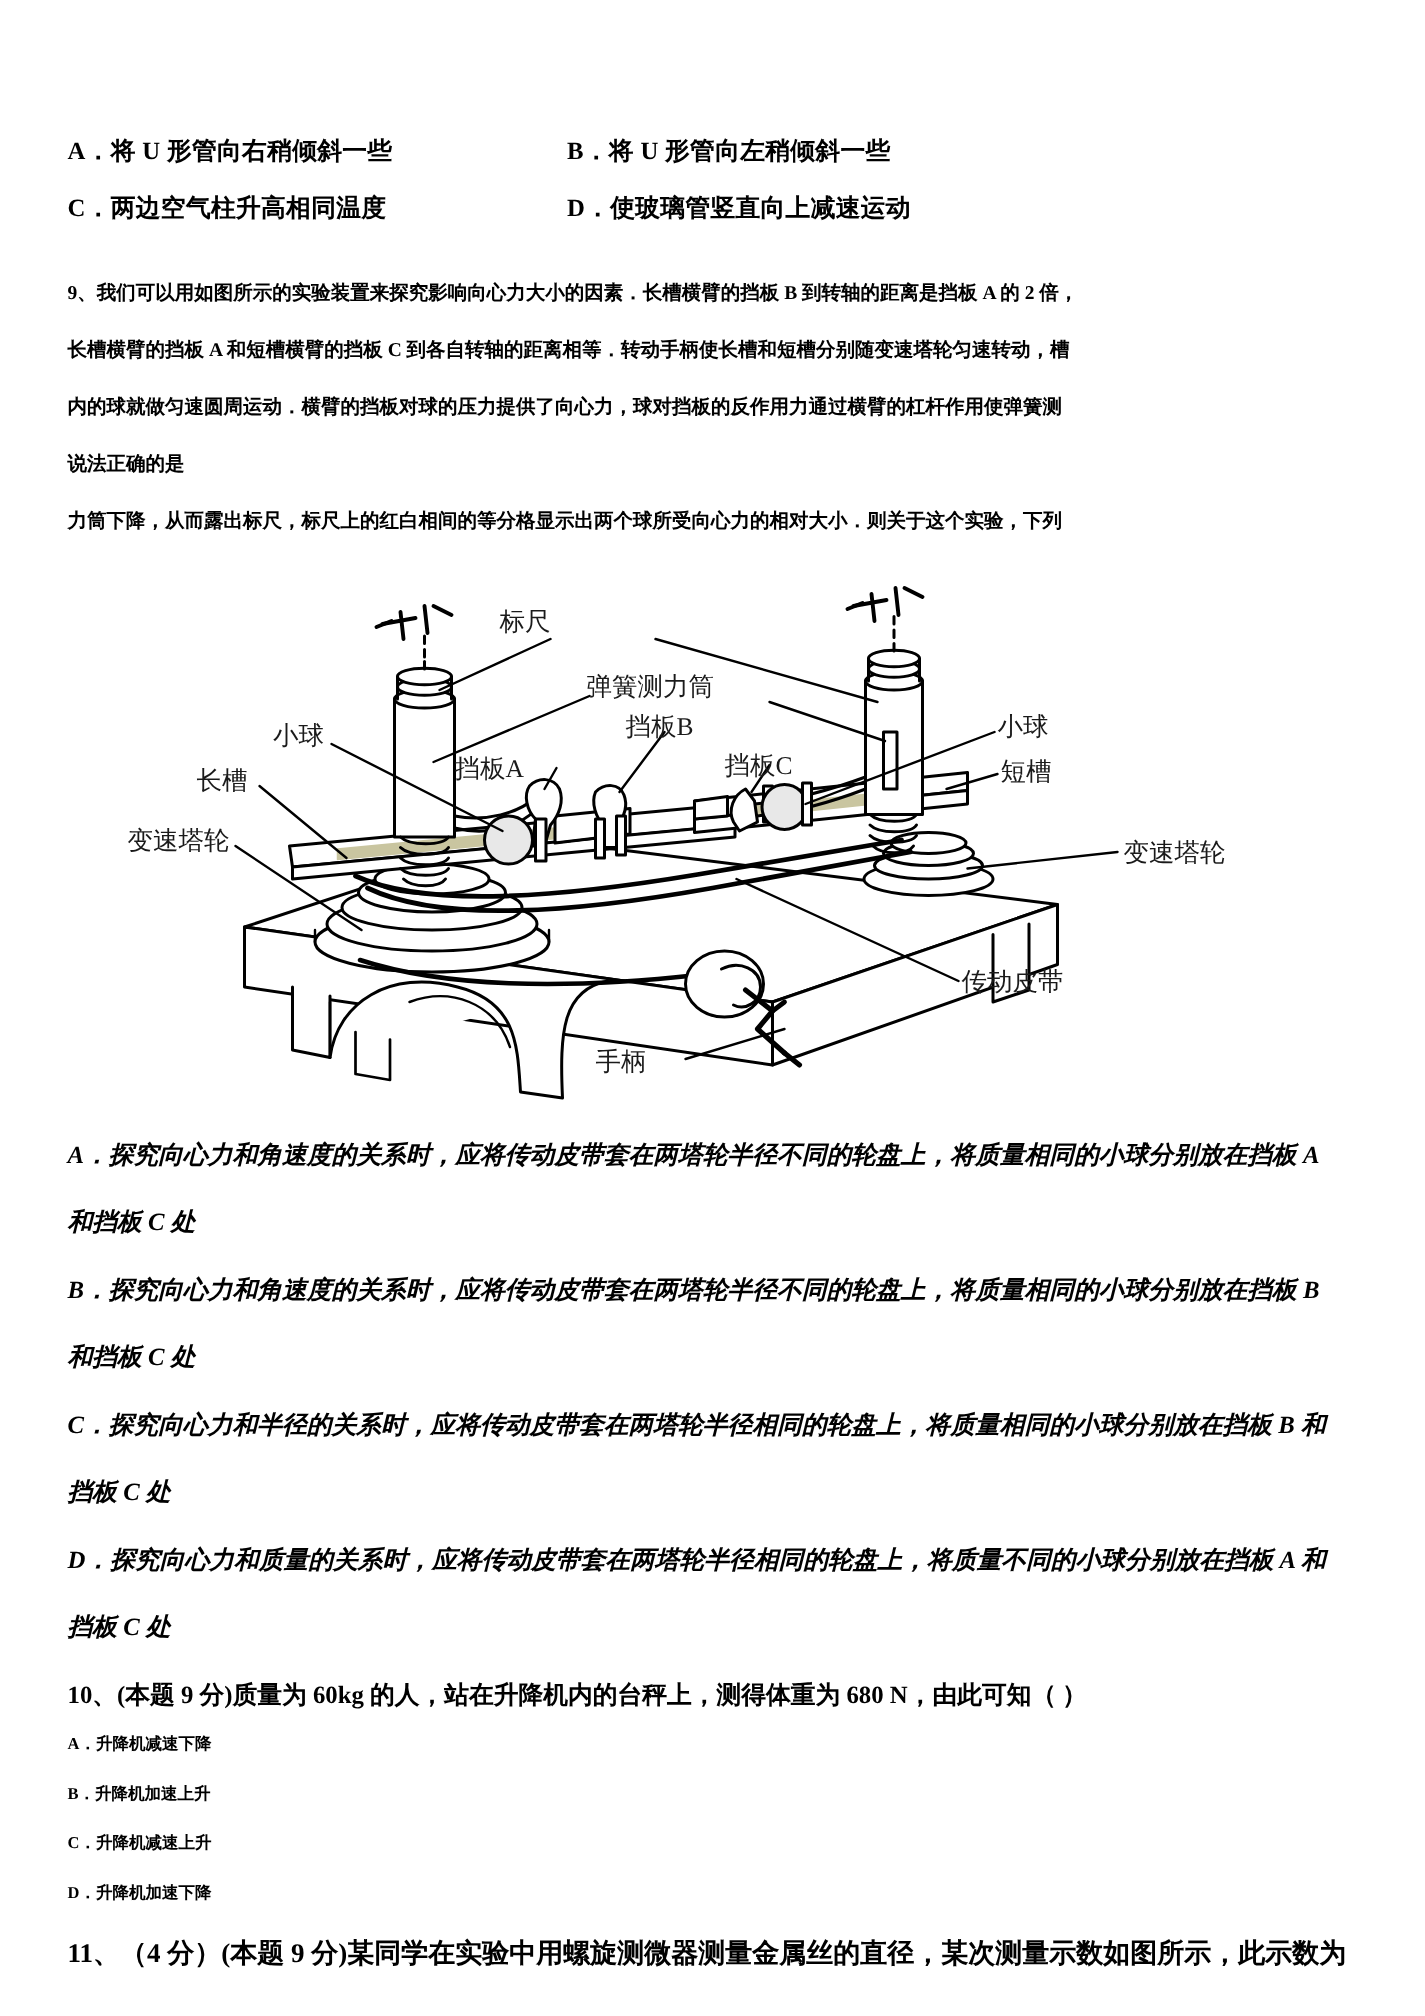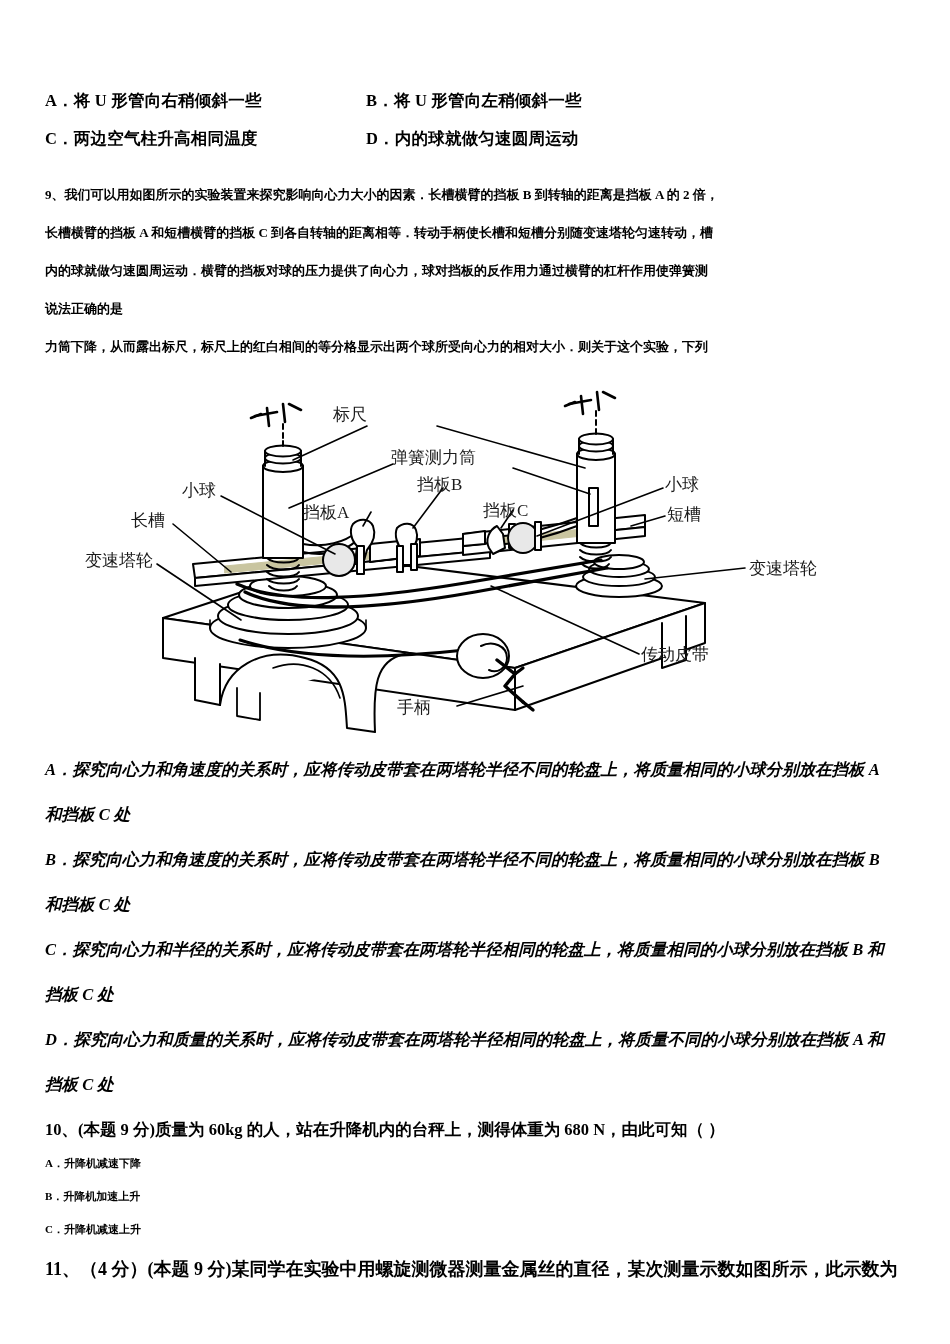--- a/index.html
+++ b/index.html
@@ -43,21 +43,21 @@
     position: relative;
     height: 38px;
   }
   .opt-col-a {
     position: absolute;
     left: 0;
     top: 0;
   }
   .opt-col-b {
     position: absolute;
-    left: 321px;
+    left: 333px;
     top: 0;
   }
   .optlabel {
     font-weight: bold;
     font-family: "Liberation Serif", serif;
   }
 
   
   .stem {
     margin-top: 8px;
@@ -149,21 +149,21 @@
       <div class="opt-col-b line">
         <span class="optlabel">B．</span><span>将 U 形管向左稍倾斜一些</span>
       </div>
     </div>
 
     <div class="opt-row">
       <div class="opt-col-a line">
         <span class="optlabel">C．</span><span>两边空气柱升高相同温度</span>
       </div>
       <div class="opt-col-b line">
-        <span class="optlabel">D．</span><span>内的球就做匀速圆周运动</span>
+        <span class="optlabel">D．</span><span>使玻璃管竖直向上减速运动</span>
       </div>
     </div>
 
     <div class="stem">
       <div class="stem-line"><span>9、</span><span>我们可以用如图所示的实验装置来探究影响向心力大小的因素．长槽横臂的挡板 B 到转轴的距离是挡板 A 的 2 倍，</span></div>
       <div class="stem-line">长槽横臂的挡板 A 和短槽横臂的挡板 C 到各自转轴的距离相等．转动手柄使长槽和短槽分别随变速塔轮匀速转动，槽</div>
       <div class="stem-line">内的球就做匀速圆周运动．横臂的挡板对球的压力提供了向心力，球对挡板的反作用力通过横臂的杠杆作用使弹簧测</div>
       <div class="stem-line">说法正确的是</div>
       <div class="stem-line">力筒下降，从而露出标尺，标尺上的红白相间的等分格显示出两个球所受向心力的相对大小．则关于这个实验，下列</div>
     </div>
@@ -375,20 +375,21 @@
         <div class="ans-line second">挡板 C 处</div>
       </div>
     </div>
 
     <div class="q10">
       <div class="q10-stem"><span>10、</span><span>(本题 9 分)</span><span>质量为 60kg 的人，站在升降机内的台秤上，测得体重为 680 N，由此可知（   ）</span></div>
 
       <div class="q10-opt"><span class="optlabel">A．</span><span>升降机减速下降</span></div>
       <div class="q10-opt"><span class="optlabel">B．</span><span>升降机加速上升</span></div>
       <div class="q10-opt"><span class="optlabel">C．</span><span>升降机减速上升</span></div>
+      <div class="q10-opt"><span class="optlabel">D．</span><span>升降机加速下降</span></div>
     </div>
 
     <div class="sec2">
       <div class="q11"><span>11、</span><span>（4 分）</span><span>(本题 9 分)</span><span>某同学在实验中用螺旋测微器测量金属丝的直径，某次测量示数如图所示，此示数为</span></div>
     </div>
 
   </div>
 </div>
 
 </body></html>

